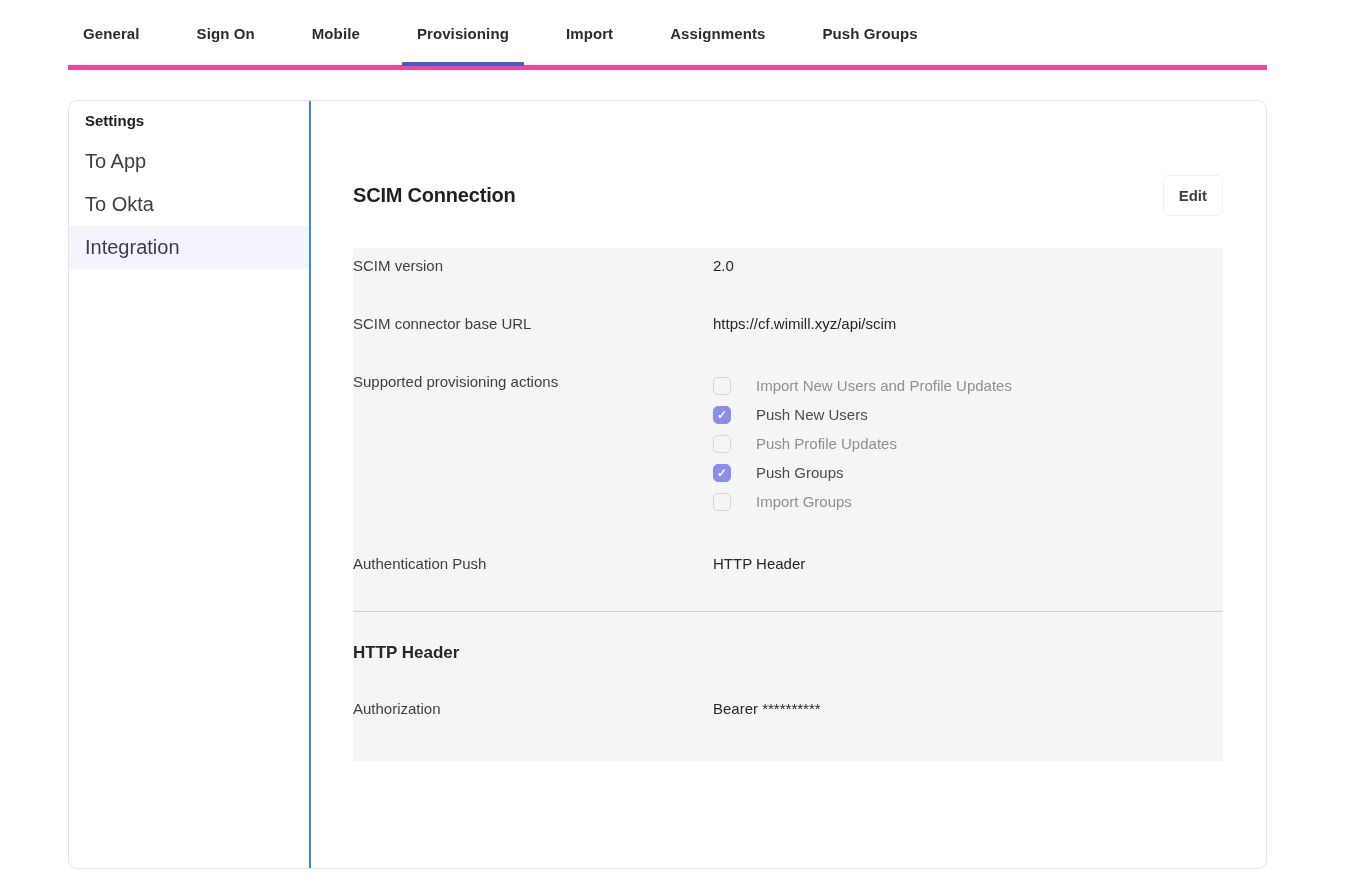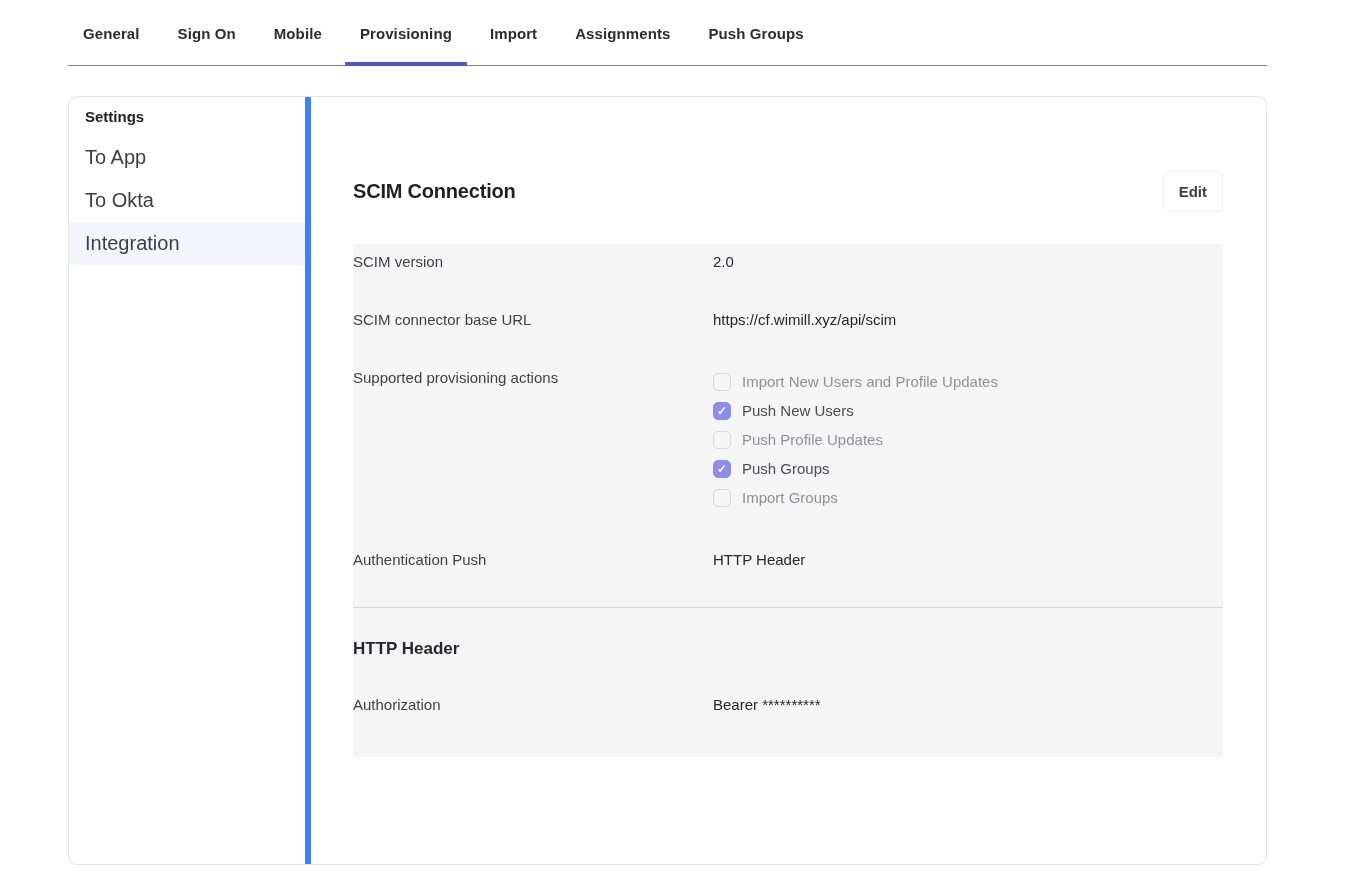--- a/index.html
+++ b/index.html
@@ -5,39 +5,39 @@
   * { margin:0; padding:0; box-sizing:border-box; }
   html,body { background:#ffffff; }
   body {
     width:1356px; height:891px; overflow:hidden;
     font-family:"Liberation Sans", sans-serif;
     color:#27272c; -webkit-font-smoothing:antialiased;
   }
   .content-wrap { width:1199px; margin-left:68px; }
 
   
-  .tab-bar { display:flex; gap:8px; border-bottom:1px solid #ec4899;text-align:right; }
+  .tab-bar { display:flex; gap:27px; border-bottom:5px solid #ec4899;text-align:right; }
   .tab {
     padding:25px 15px 23px; font-size:15px; font-weight:700;
     color:#2b2b31; cursor:pointer; position:relative; white-space:nowrap;
     letter-spacing:0.1px;
   }
   .tab[data-active="true"]::after {
     content:""; position:absolute; left:0; right:0; bottom:-1px;
     height:4px; background:#4a5ac6; border-radius:1px;
   }
 
   
   .panel {
     margin-top:30px; display:flex; height:769px; background:#fff;
     border:1px solid #e4e4e7; border-radius:9px; overflow:hidden;
   }
 
   
-  .sidebar { width:242px; flex-shrink:0; border-right:6px solid #3b82f6; }
+  .sidebar { width:242px; flex-shrink:0; border-right:2px solid #3b82f6; }
   .sidebar-header {
     height:39px; display:flex; align-items:center; padding-left:16px;
     font-size:15px; font-weight:700; color:#202025;
   }
   .side-item {
     height:43px; display:flex; align-items:center; padding-left:16px;
     font-size:20px; color:#3d3d44; cursor:pointer;
   }
   .side-item[data-active="true"] { background:#f4f4fd; }
 
@@ -55,21 +55,21 @@
   }
 
   .gray-block { margin-top:29px; background:#f5f5f6; padding:7px 0 30px; }
   .field-row { display:flex; align-items:flex-start; font-size:15px; line-height:21px; margin-bottom:37px; }
   .field-row:last-child { margin-bottom:12px; }
   .label-col { width:360px; flex-shrink:0; color:#3f3f46; }
   .value-col { color:#27272c; }
 
   
   .opt-list { display:flex; flex-direction:column; }
-  .opt-row { display:flex; align-items:center; height:29px; gap:11px; cursor:pointer; }
+  .opt-row { display:flex; align-items:center; height:29px; gap:25px; cursor:pointer; }
   .checkbox {
     width:18px; height:18px; border-radius:5px;
     border:1.5px solid #d7d7da; background:transparent;
     display:flex; align-items:center; justify-content:center; flex-shrink:0;
   }
   .opt-row[data-checked="true"] .checkbox { background:#8a8ee8; border-color:#8a8ee8; }
   .check-glyph { display:none; color:#ffffff; font-size:12px; font-weight:700; line-height:1; transform:translateY(-0.5px); }
   .opt-row[data-checked="true"] .check-glyph { display:block; }
   .opt-label { font-size:15px; color:#8f8f95; }
   .opt-row[data-checked="true"] .opt-label { color:#4b4b51; }

